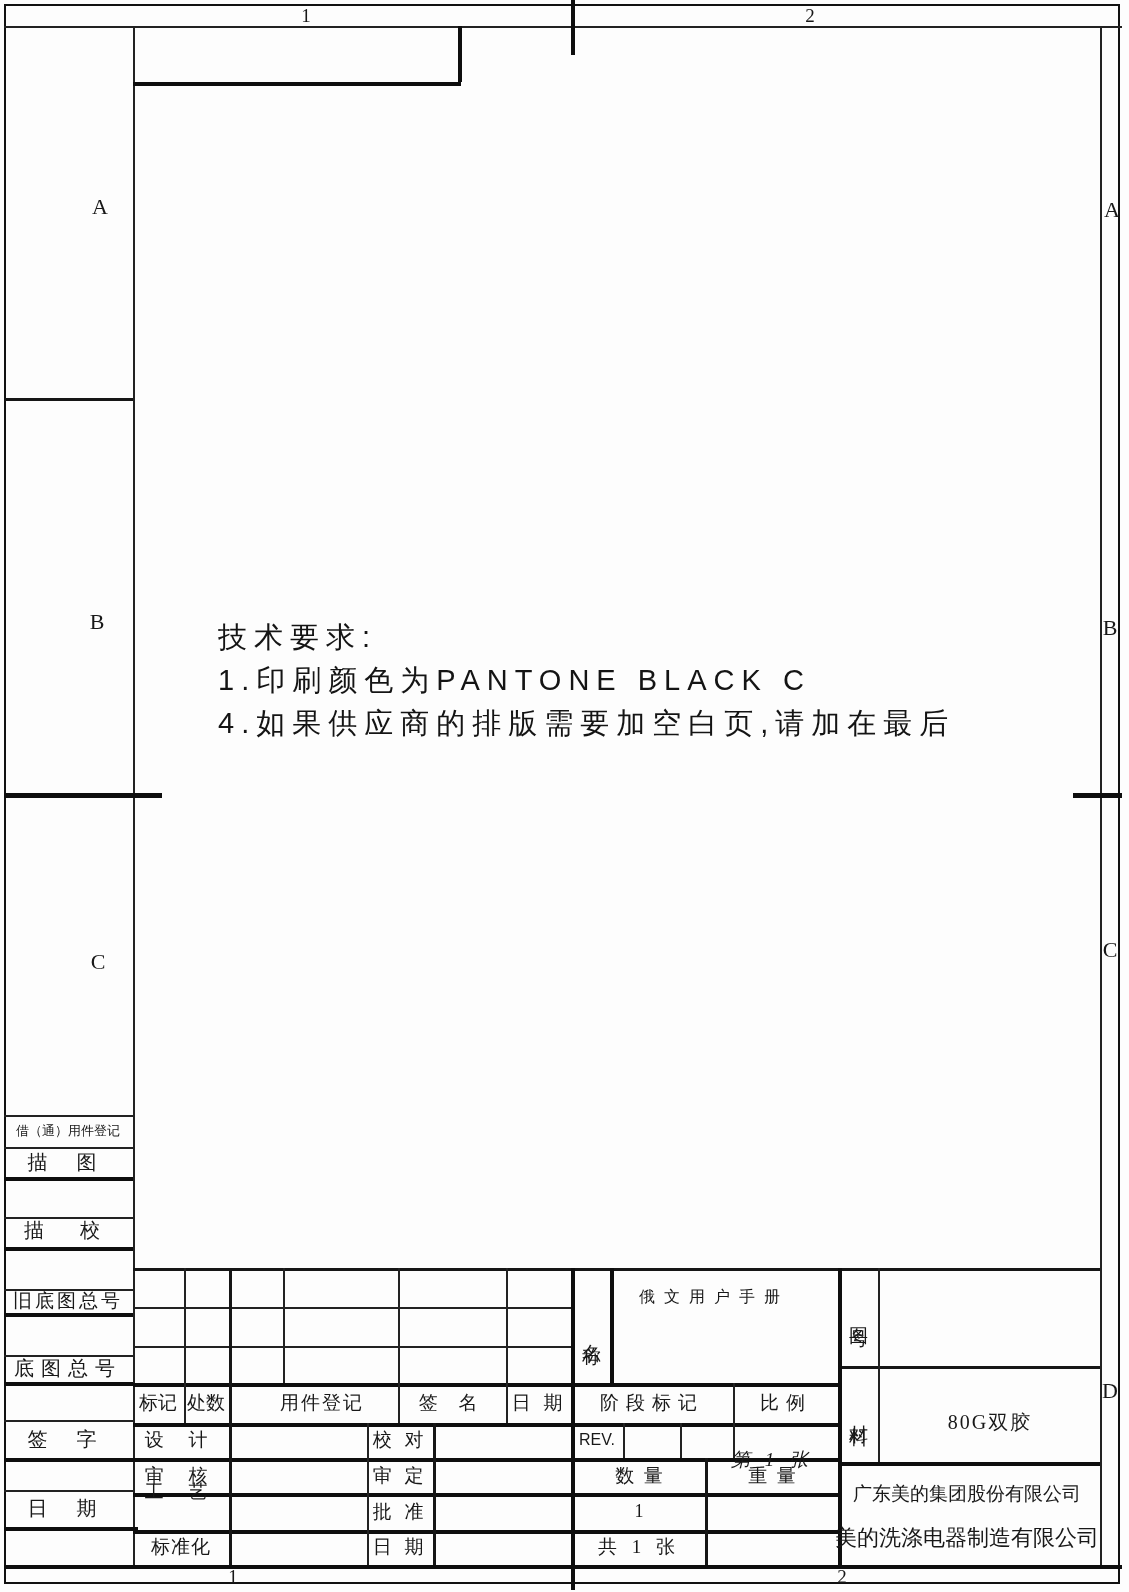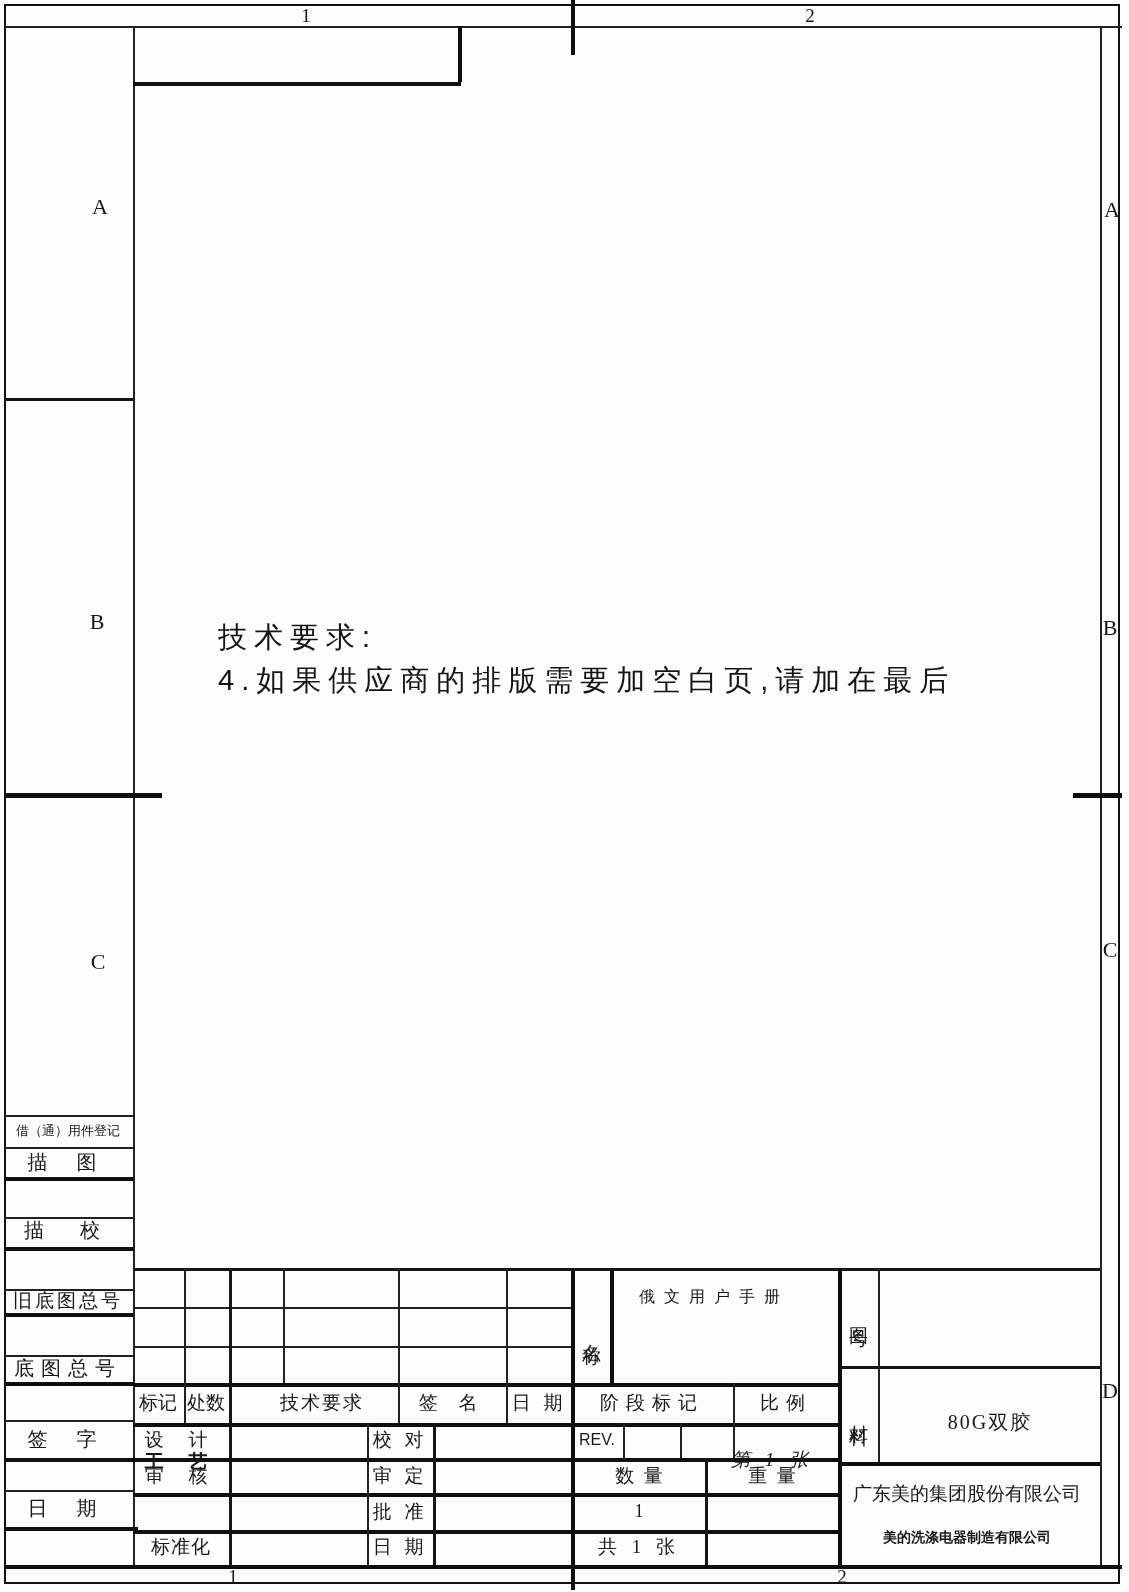--- a/index.html
+++ b/index.html
@@ -50,20 +50,21 @@
   <div class="t" style="left:1110px;top:950px;font-size:22px;">C</div>
   <div class="t" style="left:1110px;top:1391px;font-size:22px;">D</div>
 
   <div class="t" style="left:306px;top:16px;font-size:19px;">1</div>
   <div class="t" style="left:810px;top:16px;font-size:19px;">2</div>
   <div class="t" style="left:233px;top:1577px;font-size:19px;">1</div>
   <div class="t" style="left:842px;top:1577px;font-size:19px;">2</div>
 
   <div id="techreq">
     <div class="tr-line">技术要求:</div>
+    <div class="tr-line">1.印刷颜色为PANTONE BLACK C</div>
     <div class="tr-line">4.如果供应商的排版需要加空白页,请加在最后</div>
   </div>
 
   <div class="hl" style="left:4px;top:1115px;width:129px;"></div>
   <div class="hl" style="left:4px;top:1147px;width:129px;"></div>
   <div class="hl h3" style="left:4px;top:1177px;width:129px;"></div>
   <div class="hl" style="left:4px;top:1217px;width:129px;"></div>
   <div class="hl h3" style="left:4px;top:1247px;width:129px;"></div>
   <div class="hl" style="left:4px;top:1289px;width:129px;"></div>
   <div class="hl h3" style="left:4px;top:1313px;width:129px;"></div>
@@ -104,27 +105,27 @@
   <div class="vl" style="left:878px;top:1268px;height:194px;"></div>
   <div class="vl" style="left:733px;top:1383px;height:75px;"></div>
   <div class="vl" style="left:623px;top:1423px;height:35px;"></div>
   <div class="vl" style="left:680px;top:1423px;height:35px;"></div>
   <div class="vl w2" style="left:705px;top:1458px;height:107px;"></div>
   <div class="vl" style="left:367px;top:1423px;height:142px;"></div>
   <div class="vl w2" style="left:433px;top:1423px;height:142px;"></div>
 
   <div class="t" style="left:158px;top:1403px;font-size:19px;">标记</div>
   <div class="t" style="left:206px;top:1403px;font-size:19px;">处数</div>
-  <div class="t" style="left:322px;top:1403px;font-size:19px;letter-spacing:2px;">技术要求</div>
+  <div class="t" style="left:322px;top:1403px;font-size:19px;letter-spacing:2px;">用件登记</div>
   <div class="t" style="left:452px;top:1403px;font-size:19px;letter-spacing:8px;">签 名</div>
   <div class="t" style="left:539px;top:1403px;font-size:19px;letter-spacing:4px;">日 期</div>
 
   <div class="t" style="left:181px;top:1440px;font-size:19px;letter-spacing:10px;">设 计</div>
   <div class="t" style="left:181px;top:1476px;font-size:19px;letter-spacing:10px;">审 核</div>
-  <div class="t" style="left:181px;top:1462px;font-size:19px;letter-spacing:10px;font-weight:bold;">工 艺</div>
+  <div class="t" style="left:181px;top:1492px;font-size:19px;letter-spacing:10px;">工 艺</div>
   <div class="t" style="left:181px;top:1547px;font-size:19px;letter-spacing:1px;">标准化</div>
   <div class="t" style="left:400px;top:1440px;font-size:19px;letter-spacing:4px;">校 对</div>
   <div class="t" style="left:400px;top:1476px;font-size:19px;letter-spacing:4px;">审 定</div>
   <div class="t" style="left:400px;top:1512px;font-size:19px;letter-spacing:4px;">批 准</div>
   <div class="t" style="left:400px;top:1547px;font-size:19px;letter-spacing:4px;">日 期</div>
 
   <div class="t" style="left:652px;top:1403px;font-size:19px;letter-spacing:7px;">阶段标记</div>
   <div class="t" style="left:786px;top:1403px;font-size:19px;letter-spacing:7px;">比例</div>
   <div class="t sans" style="left:597px;top:1440px;font-size:16px;">REV.</div>
   <div class="t" style="left:639px;top:1476px;font-size:19px;text-align:center;">数  量</div>
@@ -132,15 +133,15 @@
   <div class="t" style="left:639px;top:1512px;font-size:18px;">1</div>
   <div class="t" style="left:639px;top:1547px;font-size:19px;letter-spacing:5px;">共 1 张</div>
   <div class="t" style="left:772px;top:1460px;font-size:19px;letter-spacing:5px;font-style:italic;">第 1 张</div>
 
   <div class="t vert" style="left:591px;top:1332px;font-size:19px;">名称</div>
   <div class="t" style="left:714px;top:1297px;font-size:16px;letter-spacing:9px;">俄文用户手册</div>
   <div class="t vert" style="left:858px;top:1315px;font-size:19px;">图号</div>
   <div class="t vert" style="left:858px;top:1412px;font-size:19px;">材料</div>
   <div class="t" style="left:990px;top:1422px;font-size:20px;letter-spacing:2px;">80G双胶</div>
   <div class="t" style="left:967px;top:1494px;font-size:19px;">广东美的集团股份有限公司</div>
-  <div class="t" style="left:967px;top:1538px;font-size:14px;font-weight:bold;">美的洗涤电器制造有限公司</div>
+  <div class="t" style="left:967px;top:1538px;font-size:22px;">美的洗涤电器制造有限公司</div>
 
 </div>
 
 </body></html>

